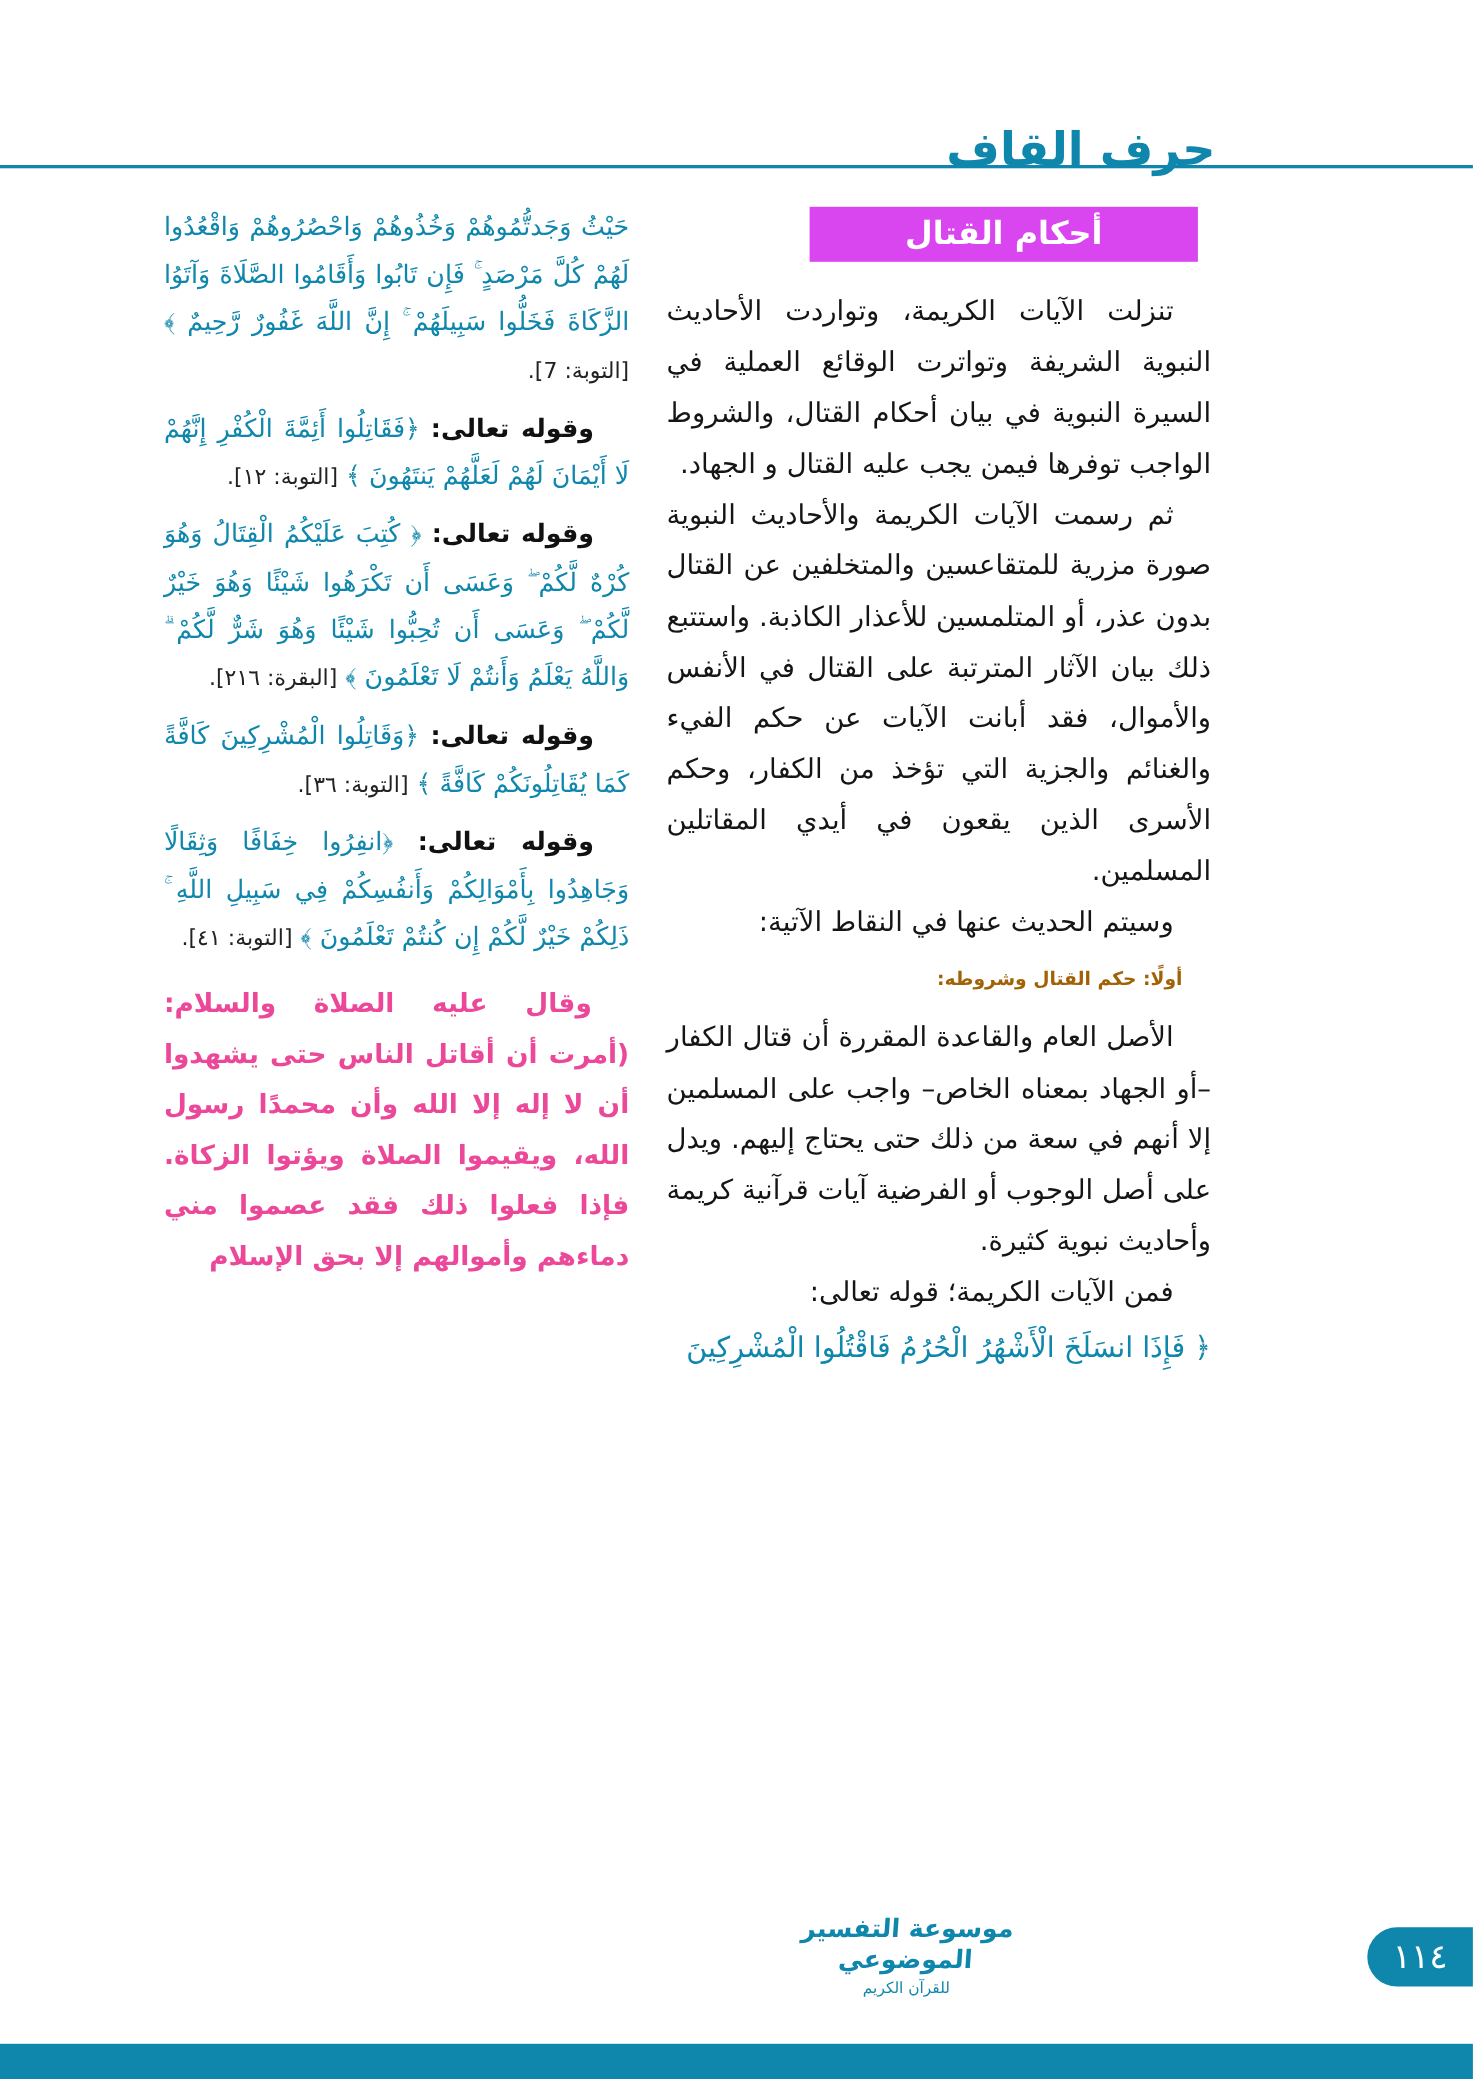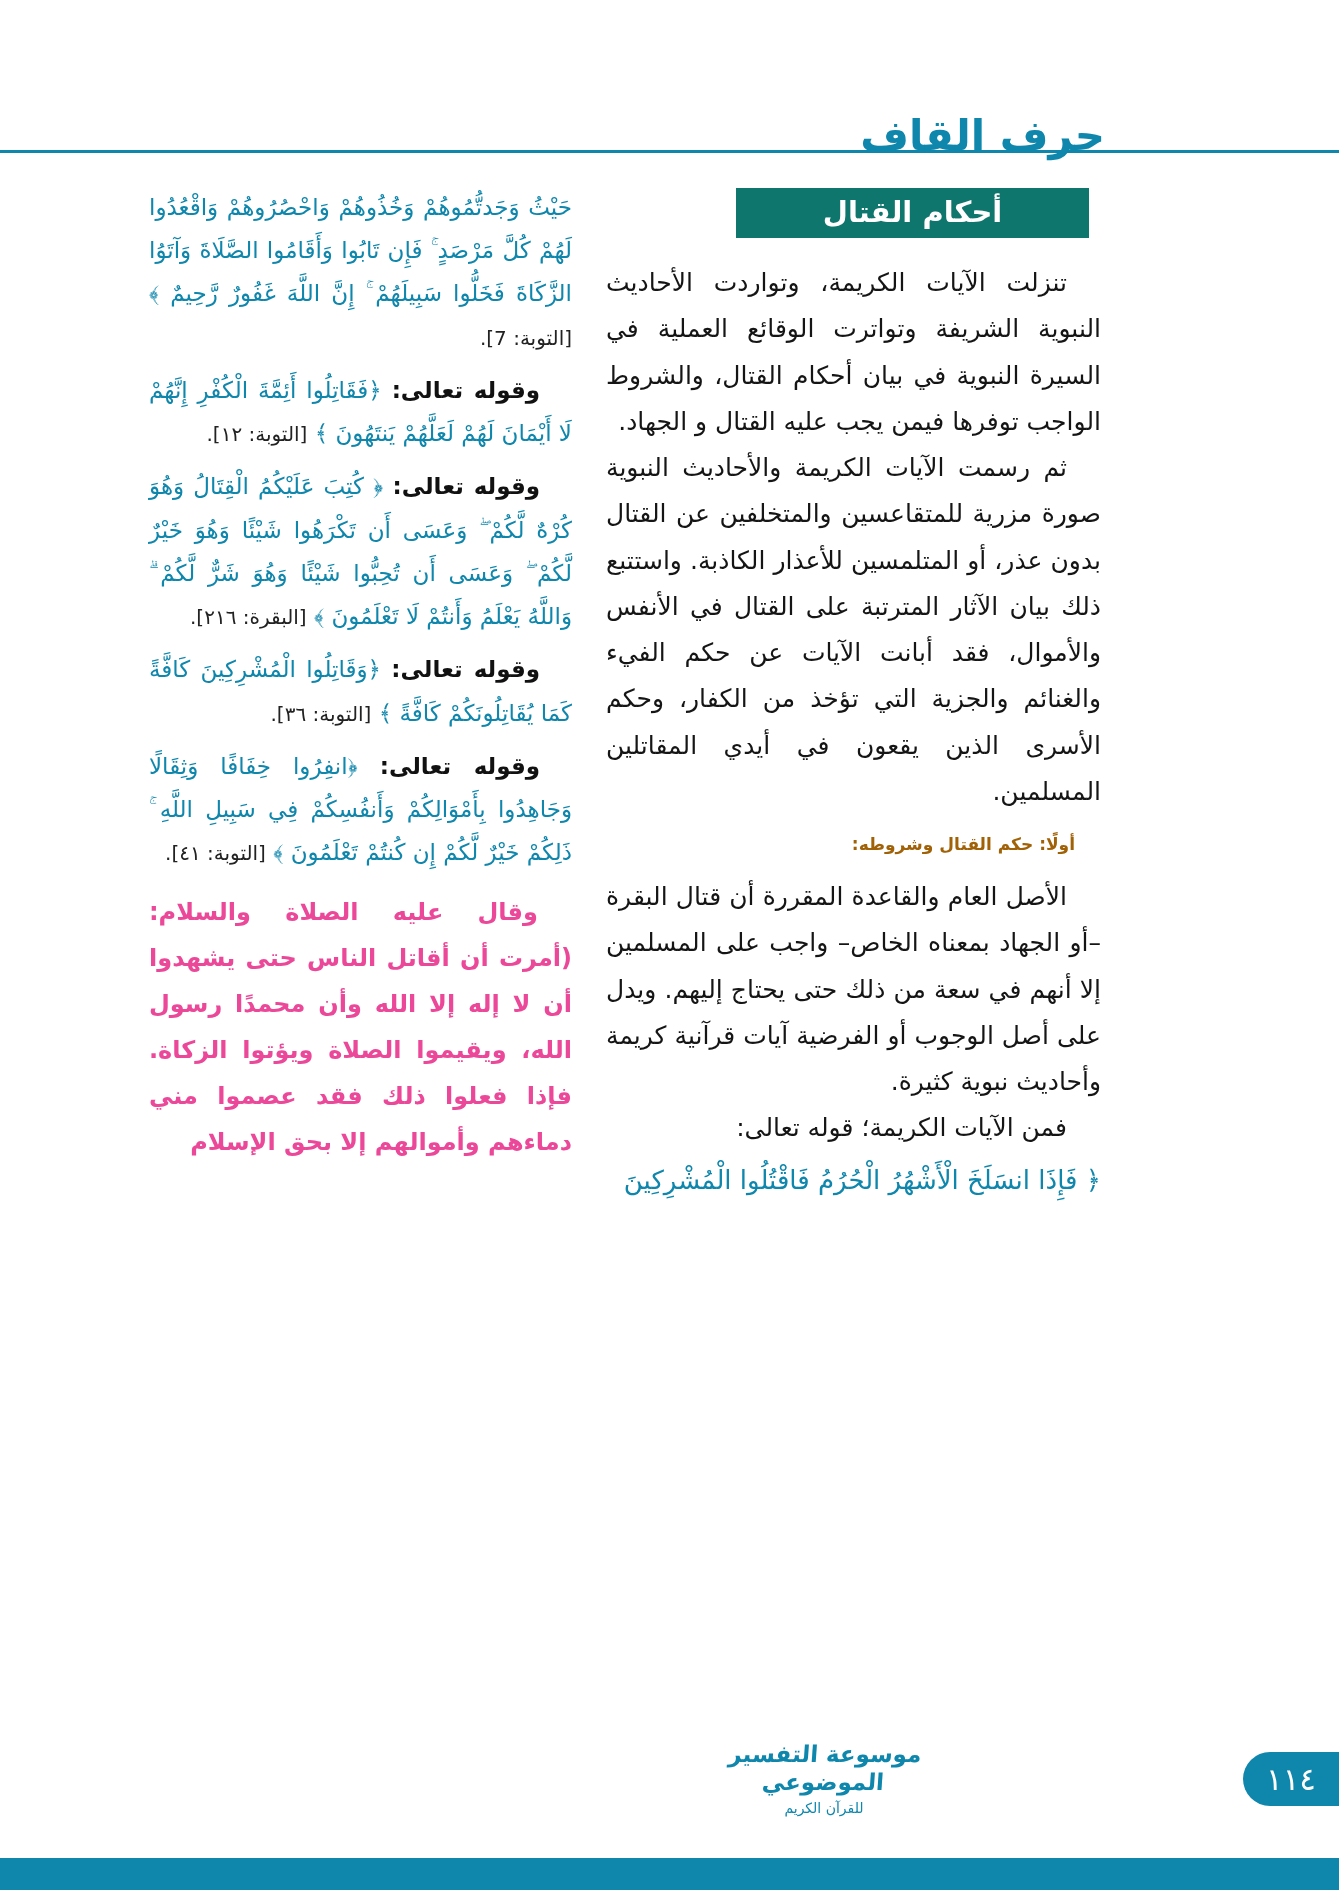--- a/index.html
+++ b/index.html
@@ -29,21 +29,21 @@
     position:absolute; top:186px; right:238px;
     width:952px;
     display:flex; flex-direction:row; gap:34px;
     align-items:flex-start;
   }
   .main-col   { width:495px; }
   .verses-col { width:423px; }
 
   
   .section-header {
-    background:#0f766e; color:#ffffff;
+    background:#d946ef; color:#ffffff;
     font-size:29px; font-weight:bold;
     text-align:center;
     width:353px; padding:7px 0 9px;
     margin:2px 12px 22px auto;
   }
   .body-text {
     font-size:25px; line-height:1.85;
     text-align:justify; text-justify:inter-word;
     text-indent:34px;
     color:#151515;
@@ -102,22 +102,23 @@
 
   <div class="chapter-title">حرف القاف</div>
   <div class="header-rule"></div>
 
   <div class="columns">
 
     <section class="main-col">
       <div class="section-header">أحكام القتال</div>
       <p class="body-text">تنزلت الآيات الكريمة، وتواردت الأحاديث النبوية الشريفة وتواترت الوقائع العملية في السيرة النبوية في بيان أحكام القتال، والشروط الواجب توفرها فيمن يجب عليه القتال و الجهاد.</p>
       <p class="body-text">ثم رسمت الآيات الكريمة والأحاديث النبوية صورة مزرية للمتقاعسين والمتخلفين عن القتال بدون عذر، أو المتلمسين للأعذار الكاذبة. واستتبع ذلك بيان الآثار المترتبة على القتال في الأنفس والأموال، فقد أبانت الآيات عن حكم الفيء والغنائم والجزية التي تؤخذ من الكفار، وحكم الأسرى الذين يقعون في أيدي المقاتلين المسلمين.</p>
+      <p class="body-text">وسيتم الحديث عنها في النقاط الآتية:</p>
       <h3 class="sub-teal">أولًا: حكم القتال وشروطه:</h3>
-      <p class="body-text">الأصل العام والقاعدة المقررة أن قتال البقرة –أو الجهاد بمعناه الخاص– واجب على المسلمين إلا أنهم في سعة من ذلك حتى يحتاج إليهم. ويدل على أصل الوجوب أو الفرضية آيات قرآنية كريمة وأحاديث نبوية كثيرة.</p>
+      <p class="body-text">الأصل العام والقاعدة المقررة أن قتال الكفار –أو الجهاد بمعناه الخاص– واجب على المسلمين إلا أنهم في سعة من ذلك حتى يحتاج إليهم. ويدل على أصل الوجوب أو الفرضية آيات قرآنية كريمة وأحاديث نبوية كثيرة.</p>
       <p class="body-text">فمن الآيات الكريمة؛ قوله تعالى:</p>
       <p class="main-verse">﴿ فَإِذَا انسَلَخَ الْأَشْهُرُ الْحُرُمُ فَاقْتُلُوا الْمُشْرِكِينَ</p>
     </section>
 
     <section class="verses-col">
 
       <p class="verse-block">
         <span class="verse-text">حَيْثُ وَجَدتُّمُوهُمْ وَخُذُوهُمْ وَاحْصُرُوهُمْ وَاقْعُدُوا لَهُمْ كُلَّ مَرْصَدٍ ۚ فَإِن تَابُوا وَأَقَامُوا الصَّلَاةَ وَآتَوُا الزَّكَاةَ فَخَلُّوا سَبِيلَهُمْ ۚ إِنَّ اللَّهَ غَفُورٌ رَّحِيمٌ ﴾</span>
         <span class="verse-ref">[التوبة: 7].</span>
       </p>

